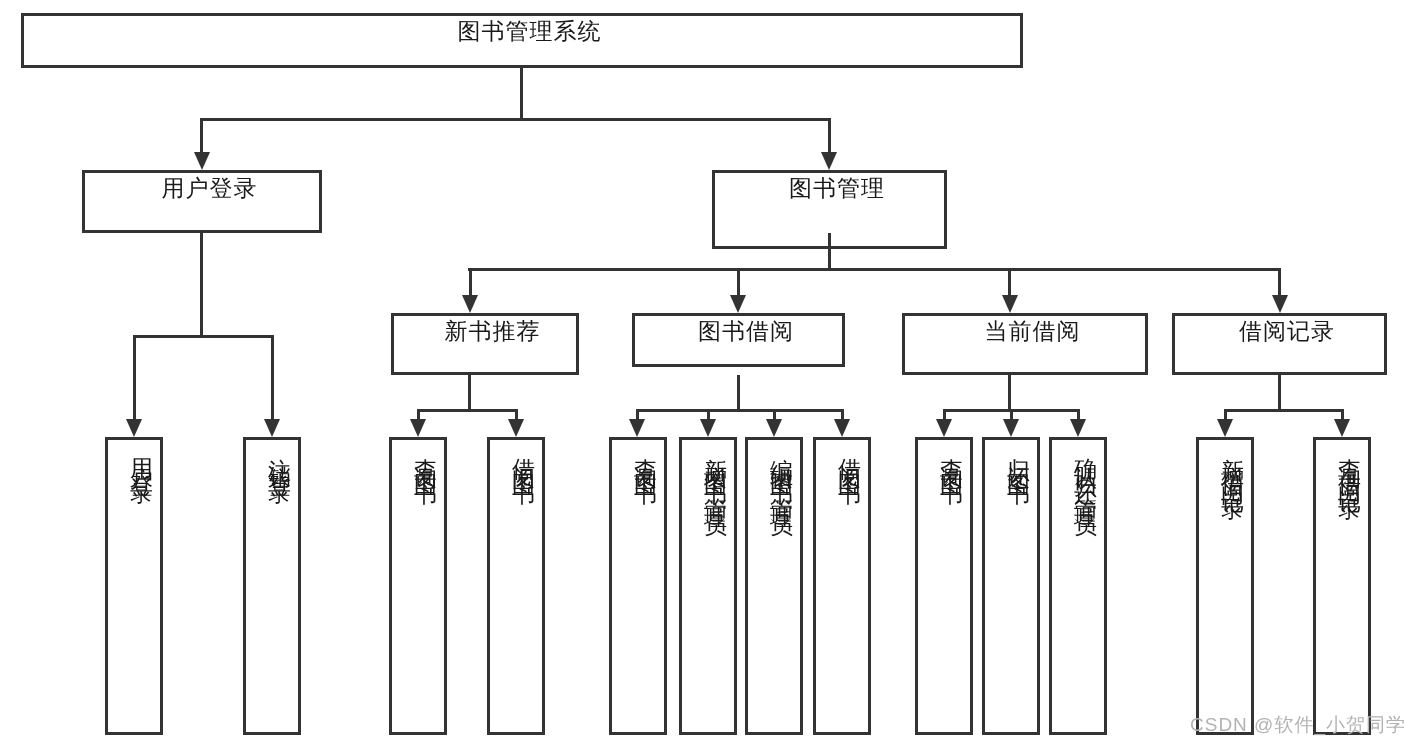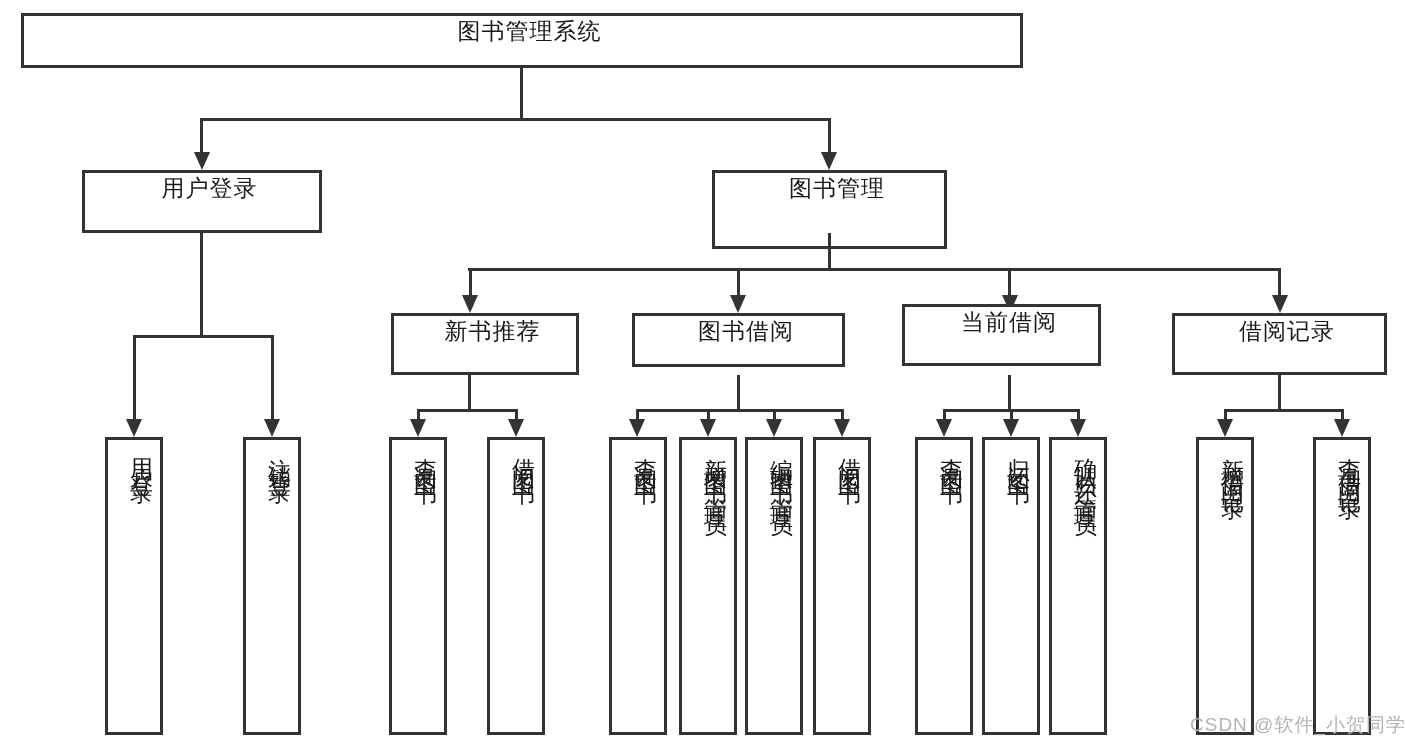--- a/index.html
+++ b/index.html
@@ -83,21 +83,21 @@
   <div class="ah" style="left:1002px; top:295px;"></div>
   <div class="vline" style="left:1278px; top:268px; height:27px;"></div>
   <div class="ah" style="left:1272px; top:295px;"></div>
 
   <div class="box" style="left:362px; top:313px; width:188px; height:62px;margin-left:29px;">
     <span class="hlabel">新书推荐</span>
   </div>
   <div class="box" style="left:632px; top:313px; width:213px; height:54px;">
     <span class="hlabel">图书借阅</span>
   </div>
-  <div class="box" style="left:902px; top:304px; width:199px; height:62px;">
+  <div class="box" style="left:902px; top:313px; width:246px; height:62px;">
     <span class="hlabel">当前借阅</span>
   </div>
   <div class="box" style="left:1172px; top:313px; width:215px; height:62px;">
     <span class="hlabel">借阅记录</span>
   </div>
 
   <div class="vline" style="left:200px; top:233px; height:102px;"></div>
   <div class="hline" style="left:133px; top:335px; width:141px;"></div>
   <div class="vline" style="left:133px; top:335px; height:84px;"></div>
   <div class="ah" style="left:126px; top:419px;"></div>

